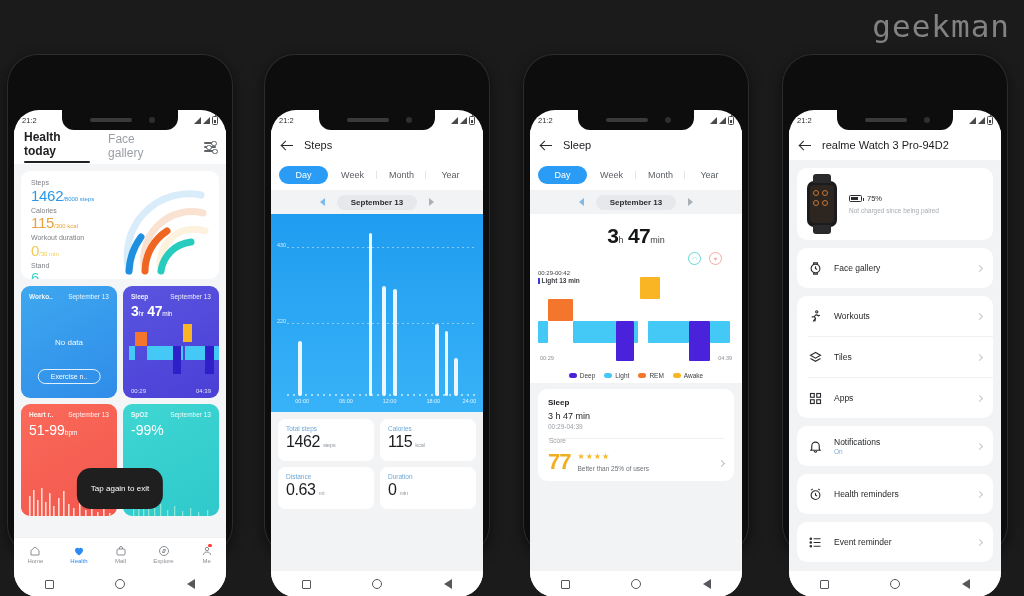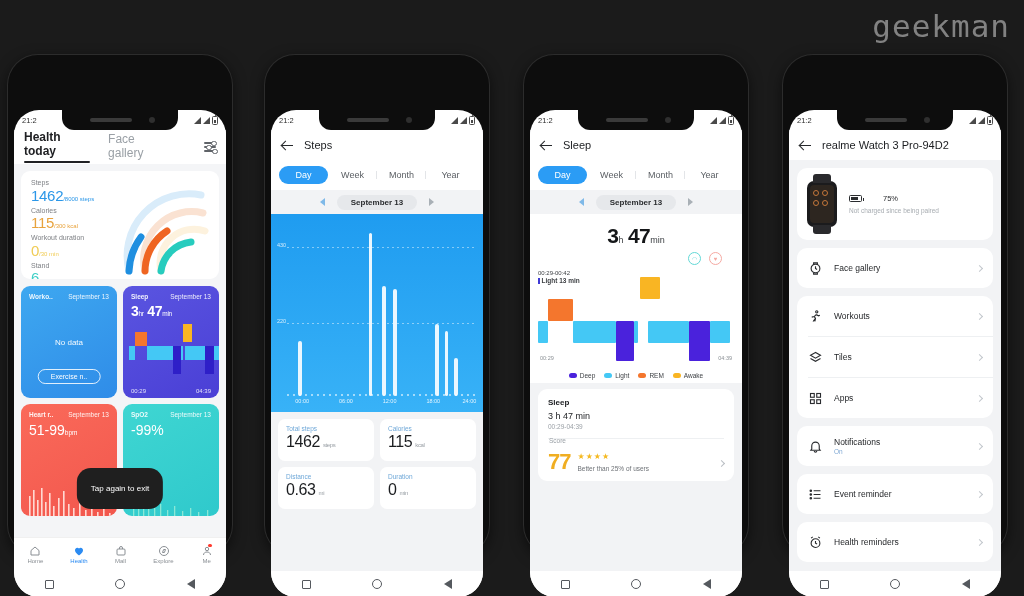--- a/index.html
+++ b/index.html
@@ -227,21 +227,21 @@
 
   
   .p4body { position:absolute; inset:20px 0 26px 0; background:#f2f3f5; overflow:hidden; }
   .devcard { background:#fff; border-radius:10px; margin:8px 8px 0 8px; padding:10px; display:flex; gap:12px; align-items:center; height:72px; }
   .watch { width:30px; height:46px; background:#1b1b1d; border-radius:7px; position:relative; flex:none; }
   .watch .band-t, .watch .band-b { position:absolute; left:6px; width:18px; height:9px; background:#2a2a2d; }
   .watch .band-t { top:-7px; border-radius:3px 3px 0 0; }
   .watch .band-b { bottom:-7px; border-radius:0 0 3px 3px; }
   .watch .face { position:absolute; inset:4px 3px; background:#2d2620; border-radius:4px; overflow:hidden; }
   .wdot { position:absolute; width:6px; height:6px; border:1px solid #c2763a; border-radius:50%; }
-  .batt-line { display:flex; align-items:center; gap:21px; font-size:7.5px; color:#2a2c2f; }
+  .batt-line { display:flex; align-items:center; gap:5px; font-size:7.5px; color:#2a2c2f; }
   .batt-ico { width:13px; height:7px; border:1px solid #2a2c2f; border-radius:1.5px; position:relative; }
   .batt-ico:after { content:''; position:absolute; left:1px; top:1px; bottom:1px; width:7px; background:#2a2c2f; }
   .batt-ico:before { content:''; position:absolute; right:-3px; top:2px; width:1.5px; height:3px; background:#2a2c2f; }
   .devsub { font-size:6.5px; color:#a7acb1; margin-top:4px; }
 
   .seclist { background:#fff; border-radius:10px; margin:8px; overflow:hidden; }
   .srow { display:flex; align-items:center; gap:11px; padding:0 11px; height:40px; position:relative; }
   .srow .ic { width:15px; height:15px; flex:none; color:#2a2c2f; }
   .srow .txt { flex:1; }
   .srow .t1 { font-size:8.5px; color:#1f2124; }
@@ -740,45 +740,45 @@
               <div class="t1">Notifications</div>
               <div class="t2">On</div>
             </div>
             <div class="ar"></div>
           </div>
         </div>
 
         <div class="seclist">
           <div class="srow">
             <svg class="ic" viewBox="0 0 24 24" fill="none" stroke="#2a2c2f" stroke-width="1.8">
+                <circle cx="12" cy="13" r="7"></circle>
+                <path d="M12 9.5V13l2.5 1.5"></path>
+                <path d="M5 5l2.5-2M19 5l-2.5-2"></path>
+              </svg>
+            <div class="txt">
+                <div class="t1">Health reminders</div>
+              </div>
+            <div class="ar"></div>
+          </div>
+        </div>
+
+        <div class="seclist">
+          <div class="srow">
+            <svg class="ic" viewBox="0 0 24 24" fill="none" stroke="#2a2c2f" stroke-width="1.8">
                 <path d="M9 6h11M9 12h11M9 18h11"></path>
                 <circle cx="4.5" cy="6" r="1.2" fill="#2a2c2f"></circle>
                 <circle cx="4.5" cy="12" r="1.2" fill="#2a2c2f"></circle>
                 <circle cx="4.5" cy="18" r="1.2" fill="#2a2c2f"></circle>
               </svg>
             <div class="txt">
                 <div class="t1">Event reminder</div>
               </div>
             <div class="ar"></div>
           </div>
         </div>
-
-        <div class="seclist">
-          <div class="srow">
-            <svg class="ic" viewBox="0 0 24 24" fill="none" stroke="#2a2c2f" stroke-width="1.8">
-                <circle cx="12" cy="13" r="7"></circle>
-                <path d="M12 9.5V13l2.5 1.5"></path>
-                <path d="M5 5l2.5-2M19 5l-2.5-2"></path>
-              </svg>
-            <div class="txt">
-                <div class="t1">Health reminders</div>
-              </div>
-            <div class="ar"></div>
-          </div>
-        </div>
       </div>
 
       <div class="navbar-android">
         <div class="nav-sq"></div>
         <div class="nav-ci"></div>
         <div class="nav-tr"></div>
       </div>
     </div>
   </div>
 

